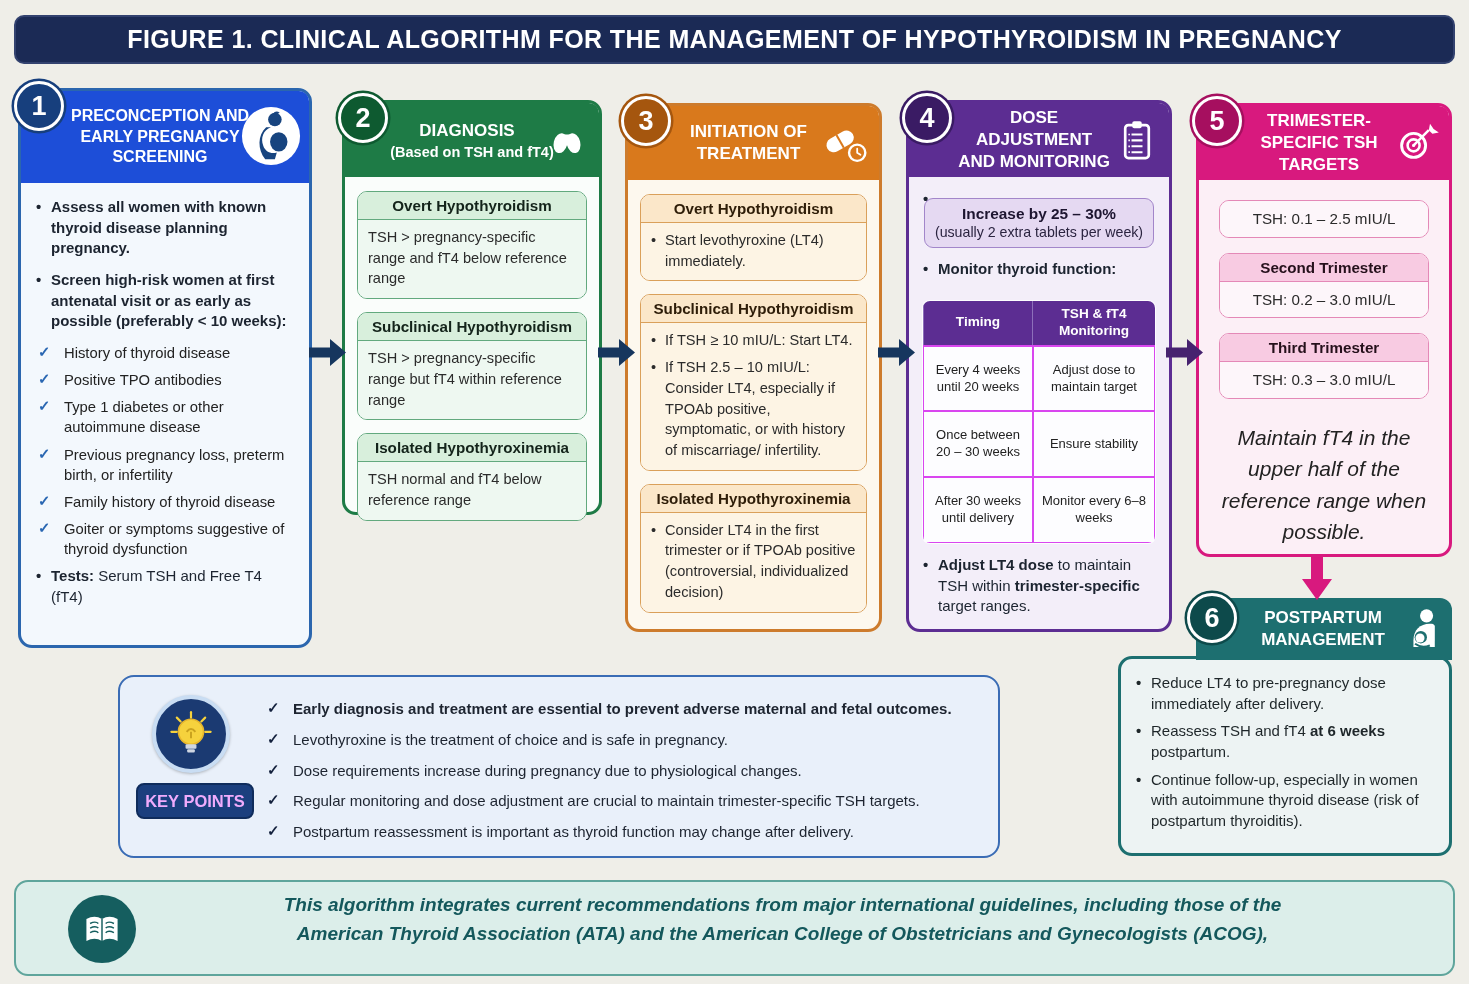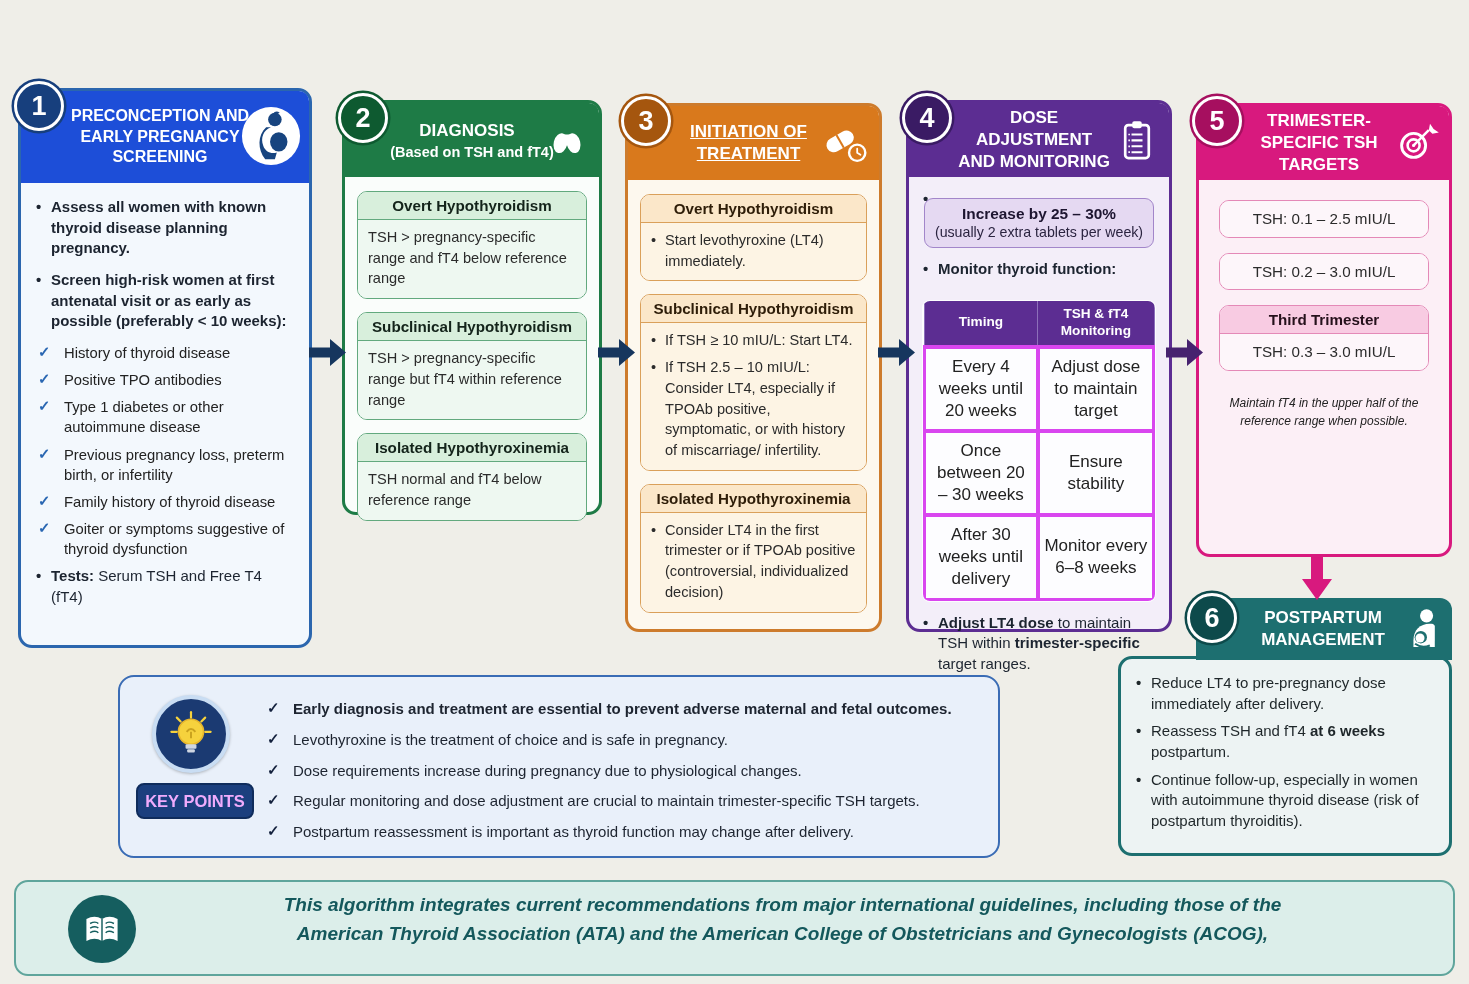--- a/index.html
+++ b/index.html
@@ -41,21 +41,21 @@
   .s2 .bd{padding:14px 0 0;}
   .sub{border-radius:10px;margin:0 12px 13px;overflow:hidden;background:#fff;}
   .sub-hd{text-align:center;font-weight:700;font-size:15.2px;padding:5px 4px;color:#13231a;}
   .sub-bd{padding:7px 10px 9px;font-size:14.6px;line-height:1.42;color:#2b2b2b;}
   .s2 .sub{border:1.6px solid #62a97e;}
   .s2 .sub-hd{background:#d8efdc;border-bottom:1.6px solid #62a97e;}
   .s2 .sub-bd{background:#eef8f1;}
 
   
   .s3{left:625px;top:103px;width:257px;height:529px;border:3px solid #cd7b2c;background:#fdf8ee;}
-  .s3 .hd{background:#d9791c;height:74px;font-size:17px;text-decoration:underline;}
+  .s3 .hd{background:#d9791c;height:74px;font-size:17px;}
   .s3 .badge{background:#a5560e;box-shadow:0 0 0 2.5px #a5560e;}
   .s3 .hd .icon{right:8px;top:14px;}
   .s3 .bd{padding:14px 0 0;}
   .s3 .sub{border:1.6px solid #daa05a;}
   .s3 .sub-hd{background:#fbe7c9;border-bottom:1.6px solid #daa05a;color:#2e1d08;}
   .s3 .sub-bd{background:#fdf4e4;}
   .b3{position:relative;padding-left:14px;margin-bottom:6px;}
   .b3 .mk{position:absolute;left:0;top:0;}
   .b3:last-child{margin-bottom:0;}
 
@@ -63,32 +63,32 @@
   .s4{left:906px;top:100px;width:266px;height:532px;border:3px solid #5c2d92;background:#f3eef9;}
   .s4 .hd{background:#5c2d92;height:74px;font-size:17px;}
   .s4 .badge{background:#3a1b64;box-shadow:0 0 0 2.5px #3a1b64;}
   .s4 .hd .icon{right:10px;top:13px;}
   .s4 .bd{padding:12px 13px 0;}
   .hlbox{background:#e5d9f2;border:1.6px solid #a286ca;border-radius:9px;text-align:center;padding:6px 6px 7px;margin:9px 2px 11px;}
   .hl-main{font-weight:700;font-size:15.4px;color:#1d1530;}
   .hl-sub{font-size:14.2px;color:#2b2440;margin-top:1px;}
   .t4{width:100%;border-collapse:collapse;margin:20px 0 11px;border:1.6px solid #8d6fba;border-radius:8px;overflow:hidden;display:table;background:#fdfdff;}
   .t4 th{background:#5c2d92;color:#fff;font-size:13.6px;font-weight:700;padding:5px 4px;line-height:1.25;border:1px solid #8d6fba;}
-  .t4 td{font-size:17px;color:#222;text-align:center;padding:7px 4px;line-height:1.3;border:4px solid #d946ef;}
+  .t4 td{font-size:13px;color:#222;text-align:center;padding:15px 4px;line-height:1.3;border:2px solid #d946ef;}
 
   
   .s5{left:1196px;top:103px;width:256px;height:454px;border:3px solid #d8197e;background:#fceff6;}
   .s5 .hd{background:#d8197e;height:74px;font-size:17px;}
   .s5 .badge{background:#a60f5f;box-shadow:0 0 0 2.5px #a60f5f;}
   .s5 .hd .icon{right:9px;top:13px;}
   .s5 .bd{padding:20px 0 0;}
   .s5 .sub{border:1.6px solid #e489b7;margin:0 20px 15px;}
   .s5 .sub-hd{background:#f8cbe2;border-bottom:1.6px solid #e489b7;color:#25101b;}
   .s5 .sub-bd{background:#fdf6fa;text-align:center;font-size:15.2px;padding:7px 6px;}
-  .note5{font-style:italic;text-align:center;font-size:12px;line-height:1.5;color:#222;padding:8px 18px 0;font-weight:500;}
+  .note5{font-style:italic;text-align:center;font-size:21px;line-height:1.5;color:#222;padding:8px 18px 0;font-weight:500;}
 
   
   .s6hd{position:absolute;left:1196px;top:598px;width:256px;height:62px;background:#1d6f70;border-radius:12px 12px 0 0;display:flex;align-items:center;justify-content:center;color:#fff;font-weight:700;font-size:17px;text-align:center;z-index:4;}
   .s6hd .ht{padding:0 52px 0 50px;line-height:1.3;}
   .s6hd .badge{background:#0d4a4b;box-shadow:0 0 0 2.5px #0d4a4b;left:-9px;top:-5px;}
   .s6hd .icon{position:absolute;right:9px;top:8px;}
   .s6bd{position:absolute;left:1118px;top:656px;width:334px;height:200px;background:#edf3f3;border:3px solid #1d6f70;border-radius:14px;padding:14px 12px 0 14px;z-index:3;}
   .s6bd .blt{font-weight:400;margin-bottom:7px;font-size:15px;color:#1e2629;}
   .s6bd .blt .mk{font-weight:700;}
 
@@ -107,20 +107,23 @@
   .ft-text{position:absolute;left:132px;right:36px;top:9px;text-align:center;font-weight:700;font-style:italic;font-size:19px;color:#14585c;line-height:1.5;}
 
   
   .arr{position:absolute;z-index:5;}
 </style>
 </head>
 <body>
 
 <div class="canvas">
 
+  <div class="titlebar">
+    <span>FIGURE 1. CLINICAL ALGORITHM FOR THE MANAGEMENT OF HYPOTHYROIDISM IN PREGNANCY</span>
+  </div>
 
   <section class="step s1">
     <div class="badge">1</div>
     <div class="hd">
       <div class="ht">PRECONCEPTION AND EARLY PREGNANCY SCREENING</div>
       <svg class="icon" width="62" height="62" viewBox="0 0 64 64">
         <circle cx="32" cy="32" r="30" fill="#ffffff"></circle>
         <circle cx="36" cy="15" r="7" fill="#17447f"></circle>
         <path d="M32 23 C24 26 21 34 24 42 C26 48 32 51 38 49 L36 56 L26 56 C18 46 18 31 27 23 Z" fill="#17447f"></path>
         <ellipse cx="40" cy="38" rx="9" ry="10" fill="#17447f"></ellipse>
@@ -259,20 +262,21 @@
         <circle cx="27" cy="33" r="2" fill="#ffffff"></circle>
         <path d="M27 33 L46 14" stroke="#ffffff" stroke-width="3"></path>
         <path d="M46 14 l1.5 -8 l4.5 6.5 l6.5 4.5 l-8 1.5 z" fill="#ffffff"></path>
       </svg>
     </div>
     <div class="bd">
       <div class="sub">
         <div class="sub-bd">TSH: 0.1 – 2.5 mIU/L</div>
       </div>
       <div class="sub">
+        <div class="sub-hd">Second Trimester</div>
         <div class="sub-bd">TSH: 0.2 – 3.0 mIU/L</div>
       </div>
       <div class="sub">
         <div class="sub-hd">Third Trimester</div>
         <div class="sub-bd">TSH: 0.3 – 3.0 mIU/L</div>
       </div>
       <div class="note5">Maintain fT4 in the upper half of the reference range when possible.</div>
     </div>
   </section>
 

